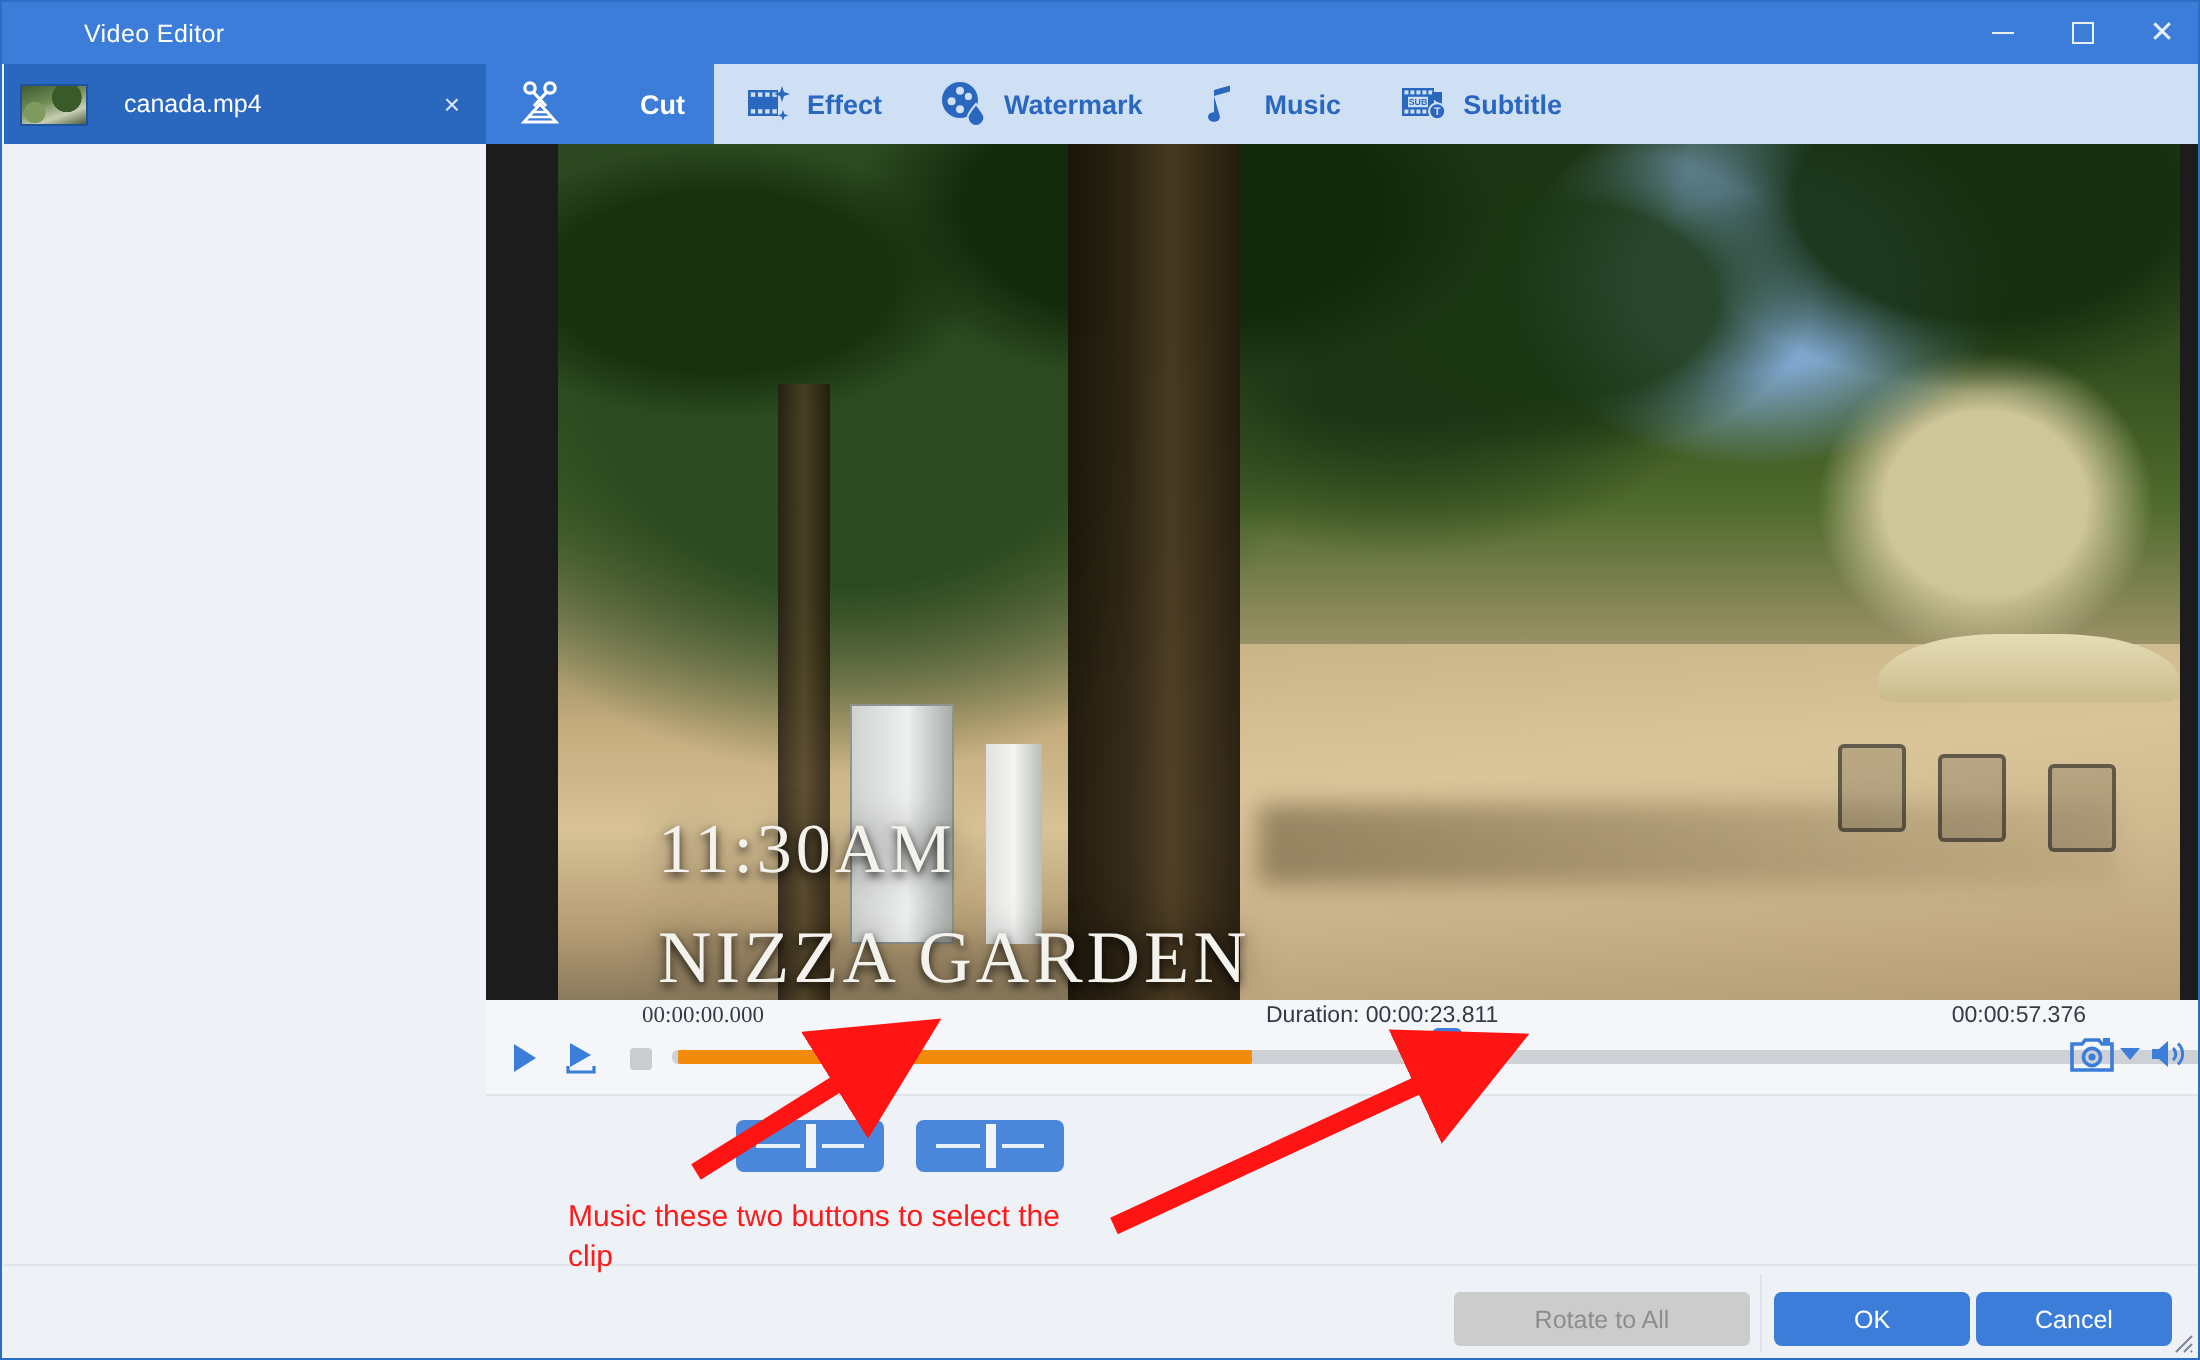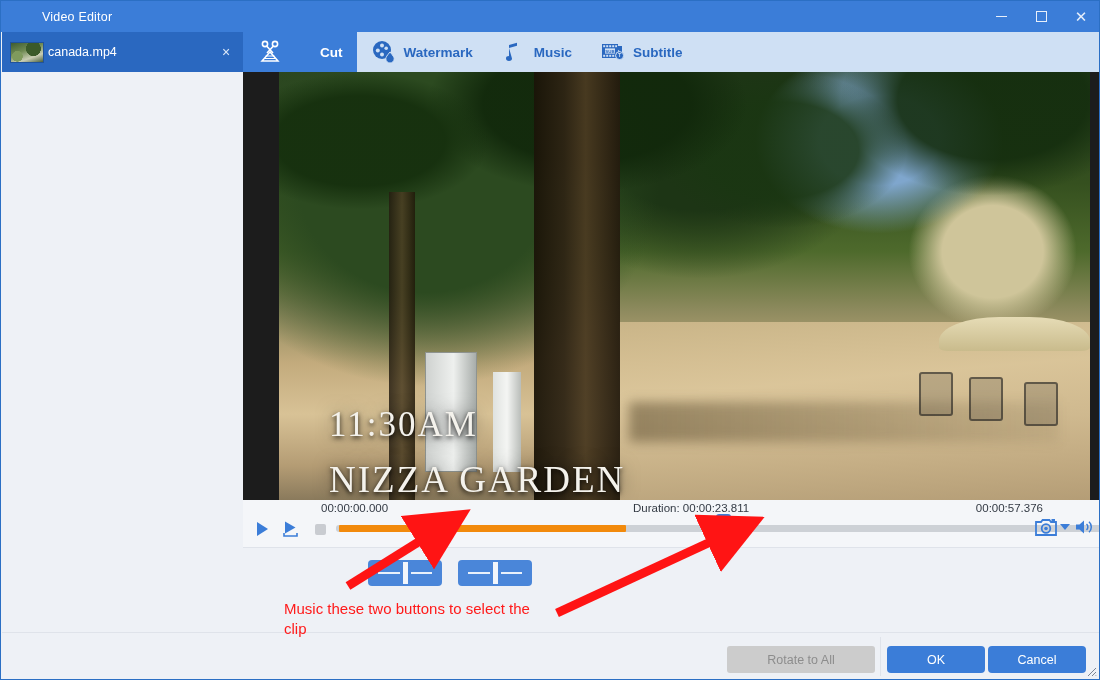--- a/index.html
+++ b/index.html
@@ -41,21 +41,21 @@
     background: #2a68c0; display: flex; align-items: center; padding: 0 8px;
   }
   .filethumb {
     width: 34px; height: 21px; flex: 0 0 auto; border: 1px solid #20529b;
     background:
       radial-gradient(circle at 20% 70%, #7f9a5d 0 18%, transparent 19%),
       radial-gradient(circle at 70% 30%, #3b5a2a 0 28%, transparent 29%),
       linear-gradient(160deg, #3e5c31 0%, #6f8a52 40%, #c9cdb4 72%, #4a5f3a 100%);
   }
   .filename {
-    color: #ffffff; font-size: 12.5px; margin-left: 4px;
+    color: #ffffff; font-size: 12.5px; margin-left: 18px;
     white-space: nowrap; overflow: hidden;
   }
   .file-close {
     margin-left: auto; color: #dce8f8; font-size: 14px; width: 18px; text-align: center;
   }
 
   
   .toolbar {
     position: absolute; left: 242px; top: 31px; width: 857px; height: 40px;
     background: #cfe0f4; display: flex; align-items: stretch;
@@ -138,21 +138,21 @@
   }
   .vf-overlay-time { top: 333px; font-size: 35px; }
   .vf-overlay-place { top: 386px; font-size: 37px; }
 
   
   .timeline {
     position: absolute; left: 242px; top: 499px; width: 858px; height: 48px;
     background: #f4f6f9; border-bottom: 1px solid #dfe3ea;
   }
   .tl-label { position: absolute; top: 2px; font-size: 11.5px; color: #333a44; white-space: nowrap; }
-  .tl-start-label { left: 78px; }
+  .tl-start-label { left: 78px; font-family: Liberation Serif, serif; }
   .tl-duration-label { left: 390px; }
   .tl-end-label { right: 58px; }
 
   .tl-controls { position: absolute; left: 8px; top: 18px; display: flex; align-items: center; gap: 7px; }
   .ctrl { width: 22px; height: 22px; display: flex; align-items: center; justify-content: center; }
   .stop-sq { width: 11px; height: 11px; background: #c9ccd1; border-radius: 2px; }
 
   .tl-track {
     position: absolute; left: 93px; top: 25px; width: 795px; height: 7px;
     background: #cdd1d6; border-radius: 3px;
@@ -258,20 +258,38 @@
         <circle cx="8" cy="5" r="2.6" fill="none" stroke="#fff" stroke-width="1.6"></circle>
         <circle cx="18" cy="5" r="2.6" fill="none" stroke="#fff" stroke-width="1.6"></circle>
         <path d="M9.6 7 L16 14 M16.4 7 L10 14" stroke="#fff" stroke-width="1.6" fill="none"></path>
         <path d="M13 13 L5 22 H21 Z" fill="none" stroke="#fff" stroke-width="1.5"></path>
         <path d="M8.6 17 H17.4 M7 19.5 H19" stroke="#fff" stroke-width="1.2"></path>
       </svg>
       <span>Cut</span>
     </div>
 
 
+    <div class="tabitem">
+      <svg class="ticon" viewBox="0 0 26 26">
+        <rect x="3" y="6" width="15" height="13" fill="#2a68c0"></rect>
+        <g fill="#cfe0f4">
+          <rect x="4.4" y="7.2" width="2.2" height="2.2"></rect>
+            <rect x="8" y="7.2" width="2.2" height="2.2"></rect>
+          <rect x="11.6" y="7.2" width="2.2" height="2.2"></rect>
+            <rect x="15.2" y="7.2" width="2.2" height="2.2"></rect>
+          <rect x="4.4" y="15.6" width="2.2" height="2.2"></rect>
+            <rect x="8" y="15.6" width="2.2" height="2.2"></rect>
+          <rect x="11.6" y="15.6" width="2.2" height="2.2"></rect>
+            <rect x="15.2" y="15.6" width="2.2" height="2.2"></rect>
+        </g>
+        <path d="M20 4 l1 3 3 1 -3 1 -1 3 -1 -3 -3 -1 3 -1 z" fill="#2a68c0"></path>
+        <path d="M20.5 16 l.7 2 2 .7 -2 .7 -.7 2 -.7 -2 -2 -.7 2 -.7 z" fill="#2a68c0"></path>
+      </svg>
+      <span>Effect</span>
+    </div>
 
     <div class="tabitem">
       <svg class="ticon" viewBox="0 0 26 26">
         <circle cx="11" cy="11" r="9" fill="#2a68c0"></circle>
         <g fill="#cfe0f4">
           <circle cx="11" cy="6.4" r="2"></circle>
             <circle cx="6.8" cy="11.6" r="2"></circle>
           <circle cx="11" cy="15.6" r="2"></circle>
             <circle cx="15.2" cy="9.2" r="1.8"></circle>
         </g>

